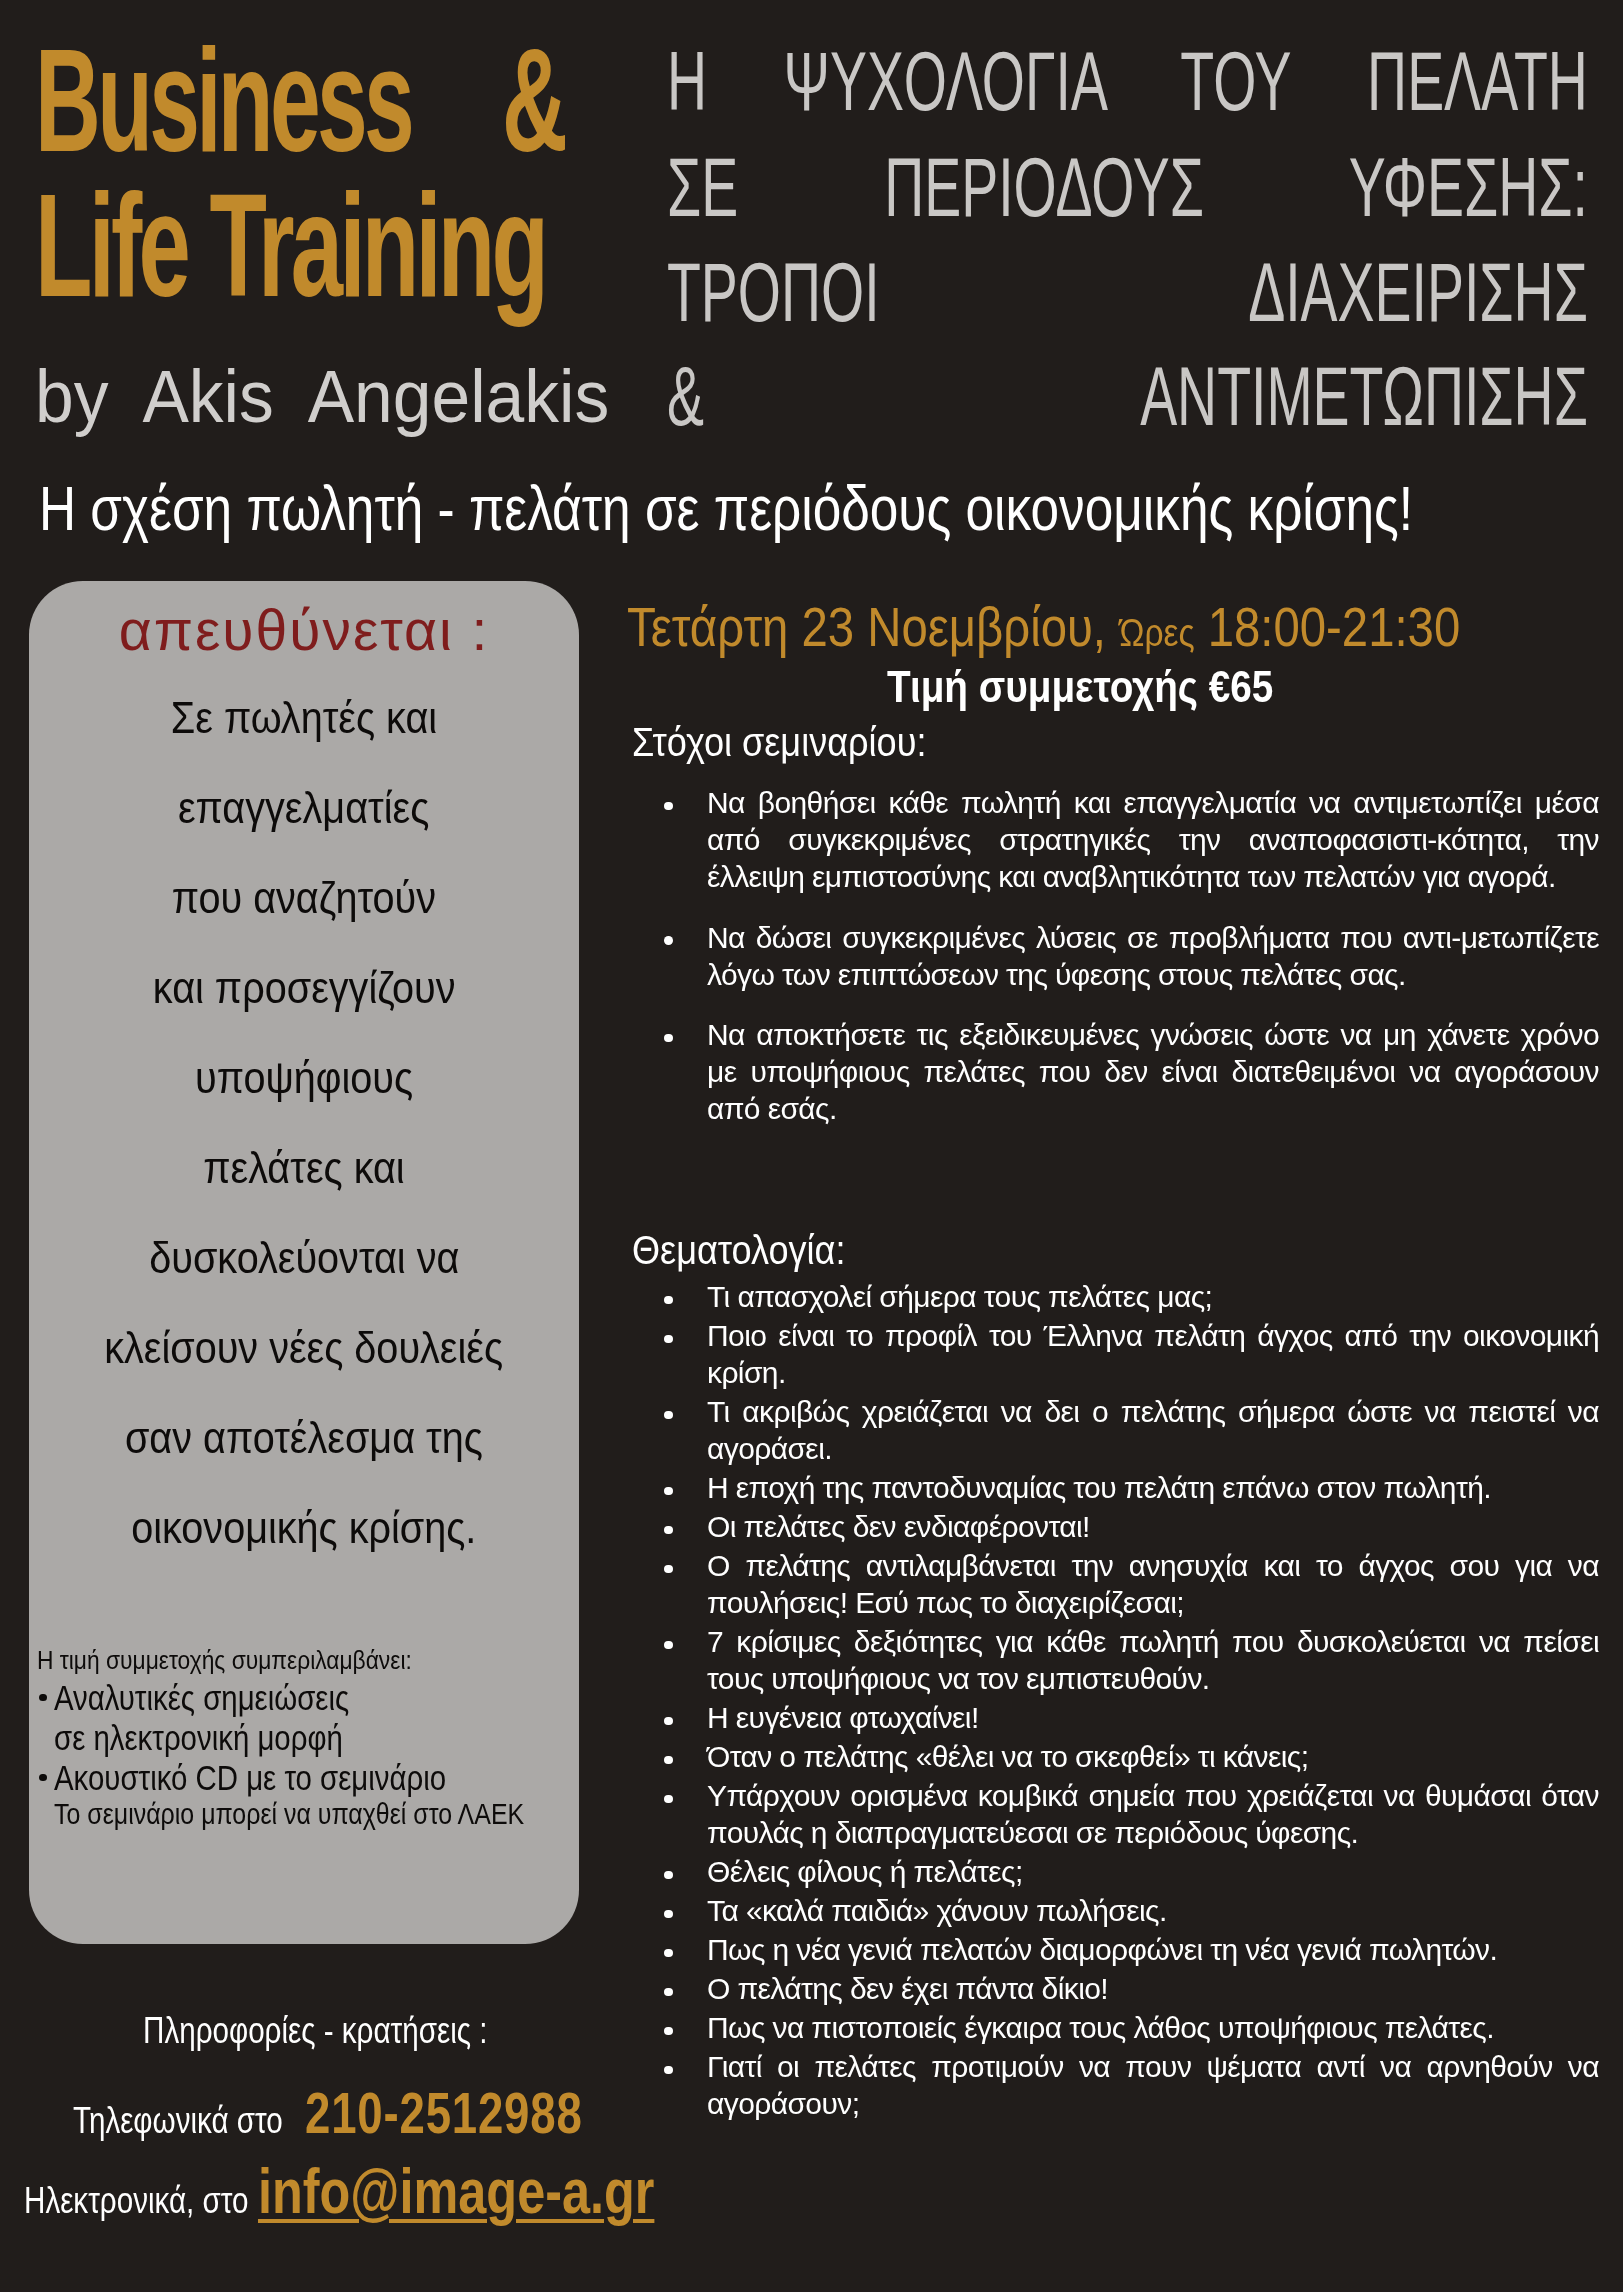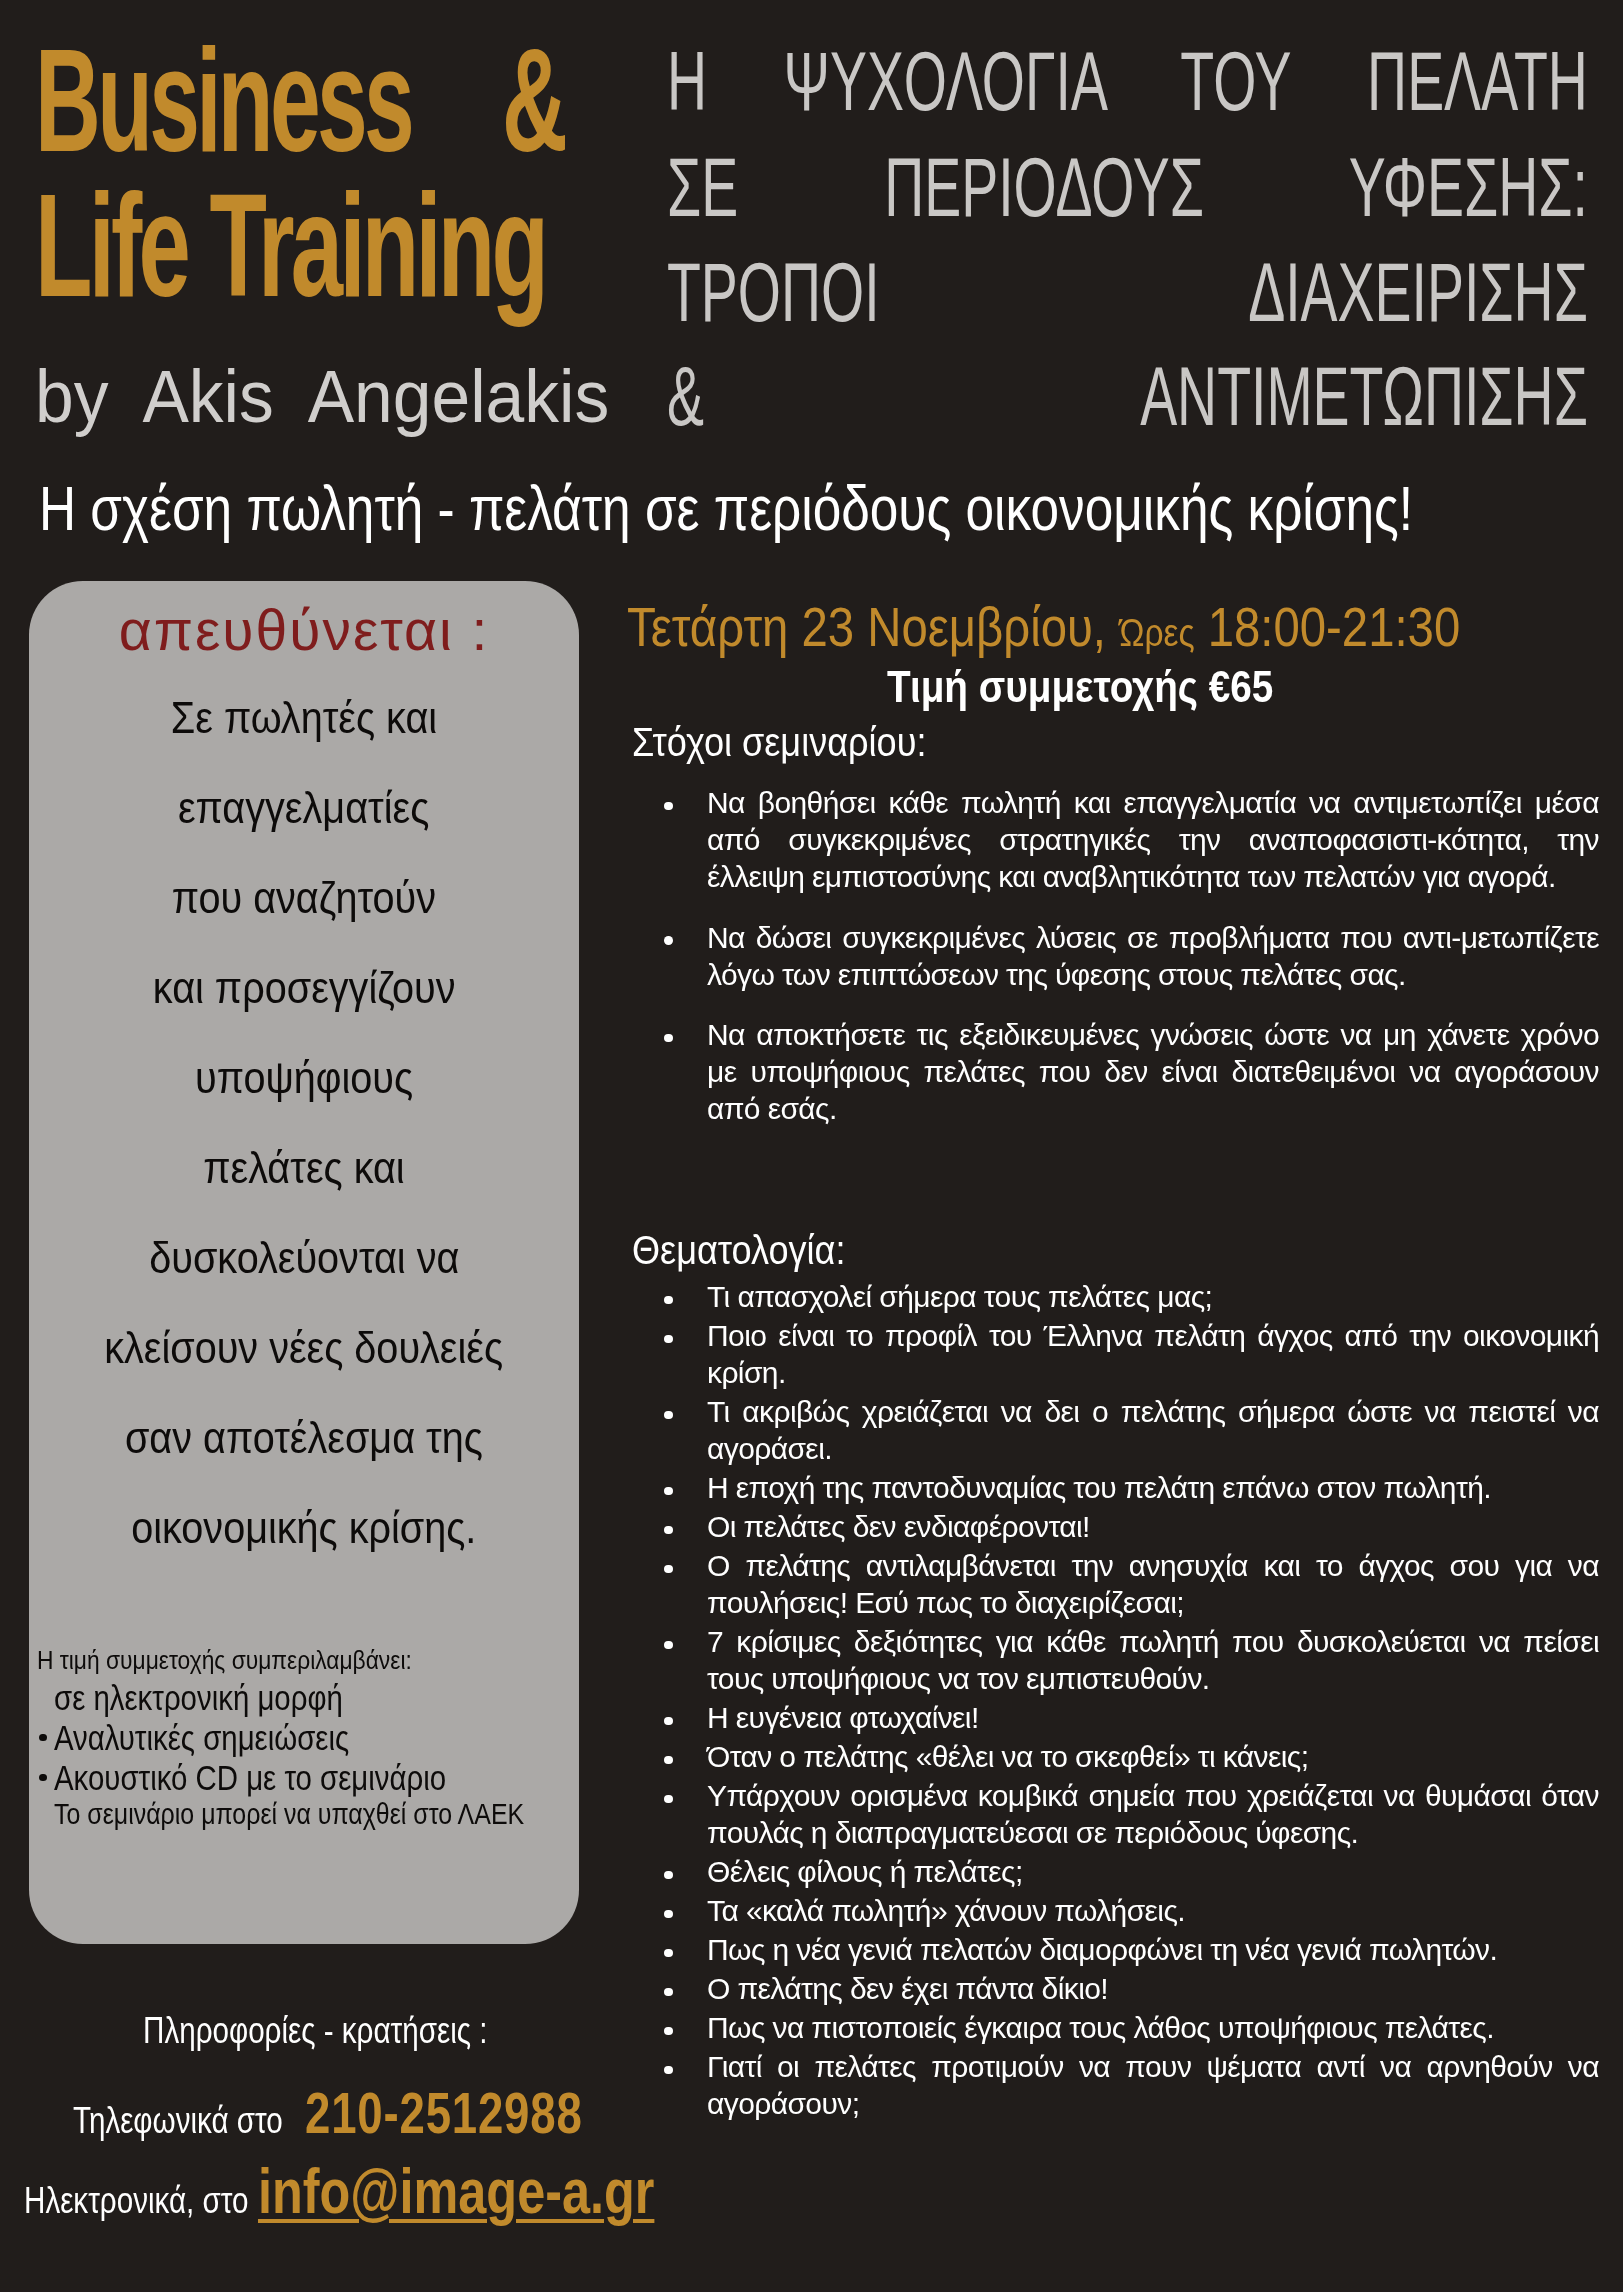--- a/index.html
+++ b/index.html
@@ -123,22 +123,22 @@
     <div class="aud-line"><span>υποψήφιους</span></div>
     <div class="aud-line"><span>πελάτες και</span></div>
     <div class="aud-line"><span>δυσκολεύονται να</span></div>
     <div class="aud-line"><span>κλείσουν νέες δουλειές</span></div>
     <div class="aud-line"><span>σαν αποτέλεσμα της</span></div>
     <div class="aud-line"><span>οικονομικής κρίσης.</span></div>
   </div>
 
   <div id="includes">
     <div><span id="includes-title">Η τιμή συμμετοχής συμπεριλαμβάνει:</span></div>
+    <div class="inc-item"><span class="bullet-dot"></span><span class="txt">Αναλυτικές σημειώσεις</span></div>
     <div class="inc-item"><span class="txt">σε ηλεκτρονική μορφή</span></div>
-    <div class="inc-item"><span class="bullet-dot"></span><span class="txt">Αναλυτικές σημειώσεις</span></div>
     <div class="inc-item"><span class="bullet-dot"></span><span class="txt">Ακουστικό CD με το σεμινάριο</span></div>
     <div class="inc-note"><span>Το σεμινάριο μπορεί να υπαχθεί στο ΛΑΕΚ</span></div>
   </div>
 </div>
 
 <div id="contact">
   <span id="contact-label">Πληροφορίες - κρατήσεις :</span>
   <div id="phone-row">
     <span class="lbl">Τηλεφωνικά στο</span>
     <span id="phone-value">210-2512988</span>
@@ -215,21 +215,21 @@
   <div class="bitem">
       <span class="bullet-dot"></span>
       <span class="txt">Υπάρχουν ορισμένα κομβικά σημεία που χρειάζεται να θυμάσαι όταν πουλάς η διαπραγματεύεσαι σε περιόδους ύφεσης.</span>
     </div>
   <div class="bitem">
       <span class="bullet-dot"></span>
       <span class="txt">Θέλεις φίλους ή πελάτες;</span>
     </div>
   <div class="bitem">
       <span class="bullet-dot"></span>
-      <span class="txt">Τα «καλά πωλητή» χάνουν πωλήσεις.</span>
+      <span class="txt">Τα «καλά παιδιά» χάνουν πωλήσεις.</span>
     </div>
   <div class="bitem">
       <span class="bullet-dot"></span>
       <span class="txt">Πως η νέα γενιά πελατών διαμορφώνει τη νέα γενιά πωλητών.</span>
     </div>
   <div class="bitem">
       <span class="bullet-dot"></span>
       <span class="txt">Ο πελάτης δεν έχει πάντα δίκιο!</span>
     </div>
   <div class="bitem">

